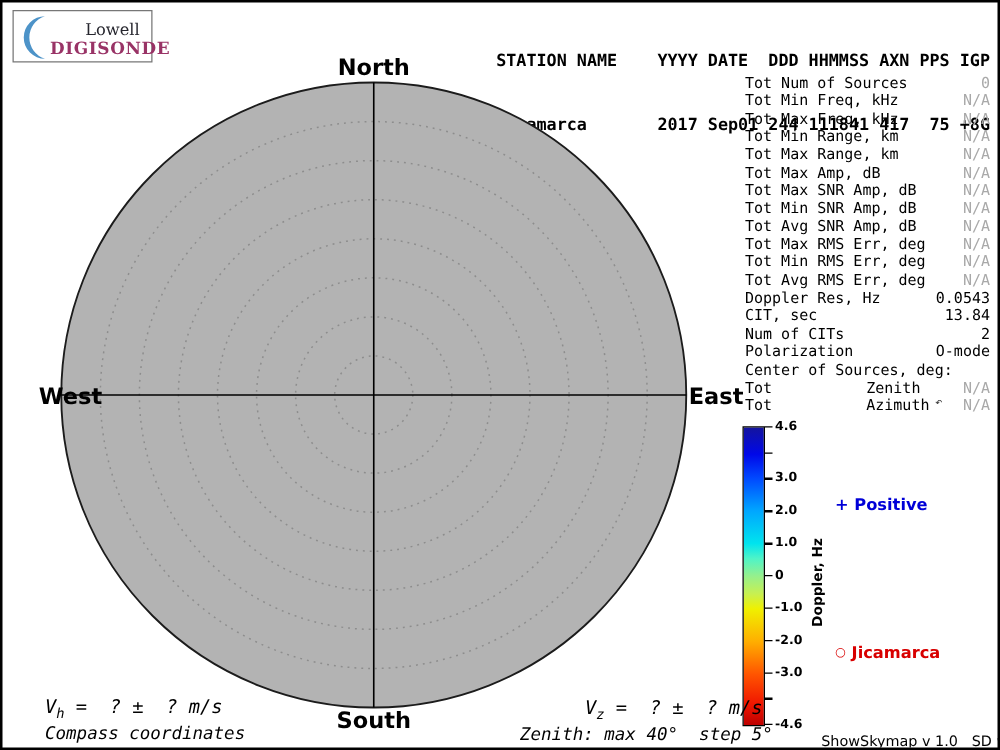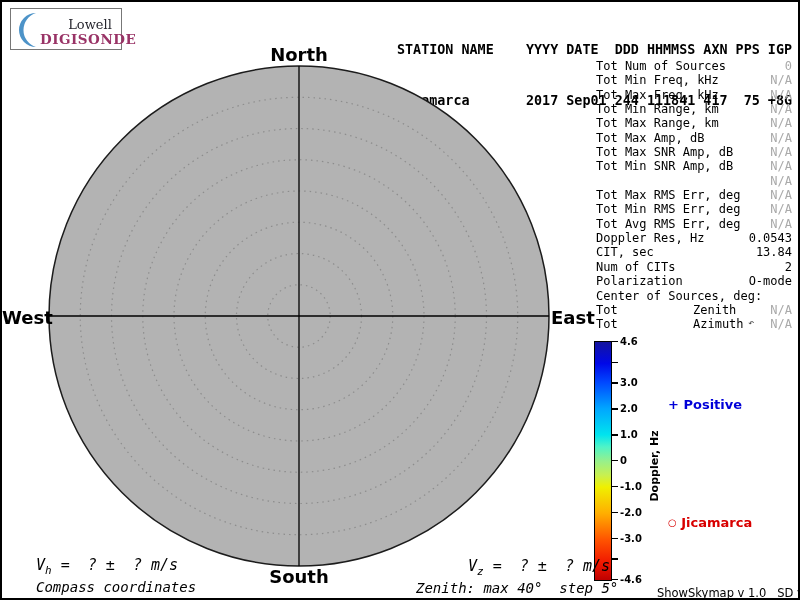--- a/index.html
+++ b/index.html
@@ -18,21 +18,21 @@
     font-family:"DejaVu Serif",serif;font-weight:bold;font-size:13.5px;
     letter-spacing:.5px;color:var(--logo-brand);}
   
   #station-header{position:absolute;top:5px;right:6px;text-align:left;
     font-family:"DejaVu Sans Mono",monospace;font-weight:bold;
     font-size:13.4px;line-height:17px;white-space:pre;}
   
   .compass{position:absolute;font-weight:bold;font-size:18px;}
   #lbl-north{left:257px;top:42px;width:80px;text-align:center;}
   #lbl-south{left:257px;top:564px;width:80px;text-align:center;}
-  #lbl-west{left:0;top:305px;width:43px;text-align:right;}
+  #lbl-west{left:0;top:305px;width:43px;text-align:right;padding-left:29px;}
   #lbl-east{left:549px;top:305px;width:60px;text-align:left;}
   
   #plot-svg{position:absolute;left:0;top:0;}
   #plot-svg .outer{fill:var(--plot-fill);stroke:#1c1c1c;stroke-width:1.5;}
   #plot-svg line{stroke:#000;stroke-width:1.3;}
   [data-name="zenith-rings"] circle{fill:none;stroke:#8d8d8d;stroke-width:1.2;stroke-dasharray:1.5 4;}
   
   #stats-panel{position:absolute;left:594px;top:57px;width:196px;
     font-family:"DejaVu Sans Mono",monospace;font-size:12px;}
   .stat-row{position:relative;height:14.35px;line-height:14.3px;white-space:pre;}
@@ -103,21 +103,21 @@
 
   <div id="stats-panel" data-name="stats-panel">
       <div class="stat-row" data-name="stat-row"><span class="lbl">Tot Num of Sources</span><span class="val dim">0</span></div>
       <div class="stat-row" data-name="stat-row"><span class="lbl">Tot Min Freq, kHz</span><span class="val dim">N/A</span></div>
       <div class="stat-row" data-name="stat-row"><span class="lbl">Tot Max Freq, kHz</span><span class="val dim">N/A</span></div>
       <div class="stat-row" data-name="stat-row"><span class="lbl">Tot Min Range, km</span><span class="val dim">N/A</span></div>
       <div class="stat-row" data-name="stat-row"><span class="lbl">Tot Max Range, km</span><span class="val dim">N/A</span></div>
       <div class="stat-row" data-name="stat-row"><span class="lbl">Tot Max Amp, dB</span><span class="val dim">N/A</span></div>
       <div class="stat-row" data-name="stat-row"><span class="lbl">Tot Max SNR Amp, dB</span><span class="val dim">N/A</span></div>
       <div class="stat-row" data-name="stat-row"><span class="lbl">Tot Min SNR Amp, dB</span><span class="val dim">N/A</span></div>
-      <div class="stat-row" data-name="stat-row"><span class="val dim">N/A</span></div>
+      <div class="stat-row" data-name="stat-row"><span class="lbl">Tot Avg SNR Amp, dB</span><span class="val dim">N/A</span></div>
       <div class="stat-row" data-name="stat-row"><span class="lbl">Tot Max RMS Err, deg</span><span class="val dim">N/A</span></div>
       <div class="stat-row" data-name="stat-row"><span class="lbl">Tot Min RMS Err, deg</span><span class="val dim">N/A</span></div>
       <div class="stat-row" data-name="stat-row"><span class="lbl">Tot Avg RMS Err, deg</span><span class="val dim">N/A</span></div>
       <div class="stat-row" data-name="stat-row"><span class="lbl">Doppler Res, Hz</span><span class="val">0.0543</span></div>
       <div class="stat-row" data-name="stat-row"><span class="lbl">CIT, sec</span><span class="val">13.84</span></div>
       <div class="stat-row" data-name="stat-row"><span class="lbl">Num of CITs</span><span class="val">2</span></div>
       <div class="stat-row" data-name="stat-row"><span class="lbl">Polarization</span><span class="val">O-mode</span></div>
       <div class="stat-row" data-name="stat-row"><span class="lbl">Center of Sources, deg:</span><span class="val"></span></div>
       <div class="stat-row" data-name="stat-row"><span class="lbl">Tot</span><span class="mid">Zenith</span><span class="val dim">N/A</span></div>
       <div class="stat-row" data-name="stat-row"><span class="lbl">Tot</span><span class="mid">Azimuth</span><span class="cursor-ic" data-name="cursor-icon">↶</span><span class="val dim">N/A</span></div>

